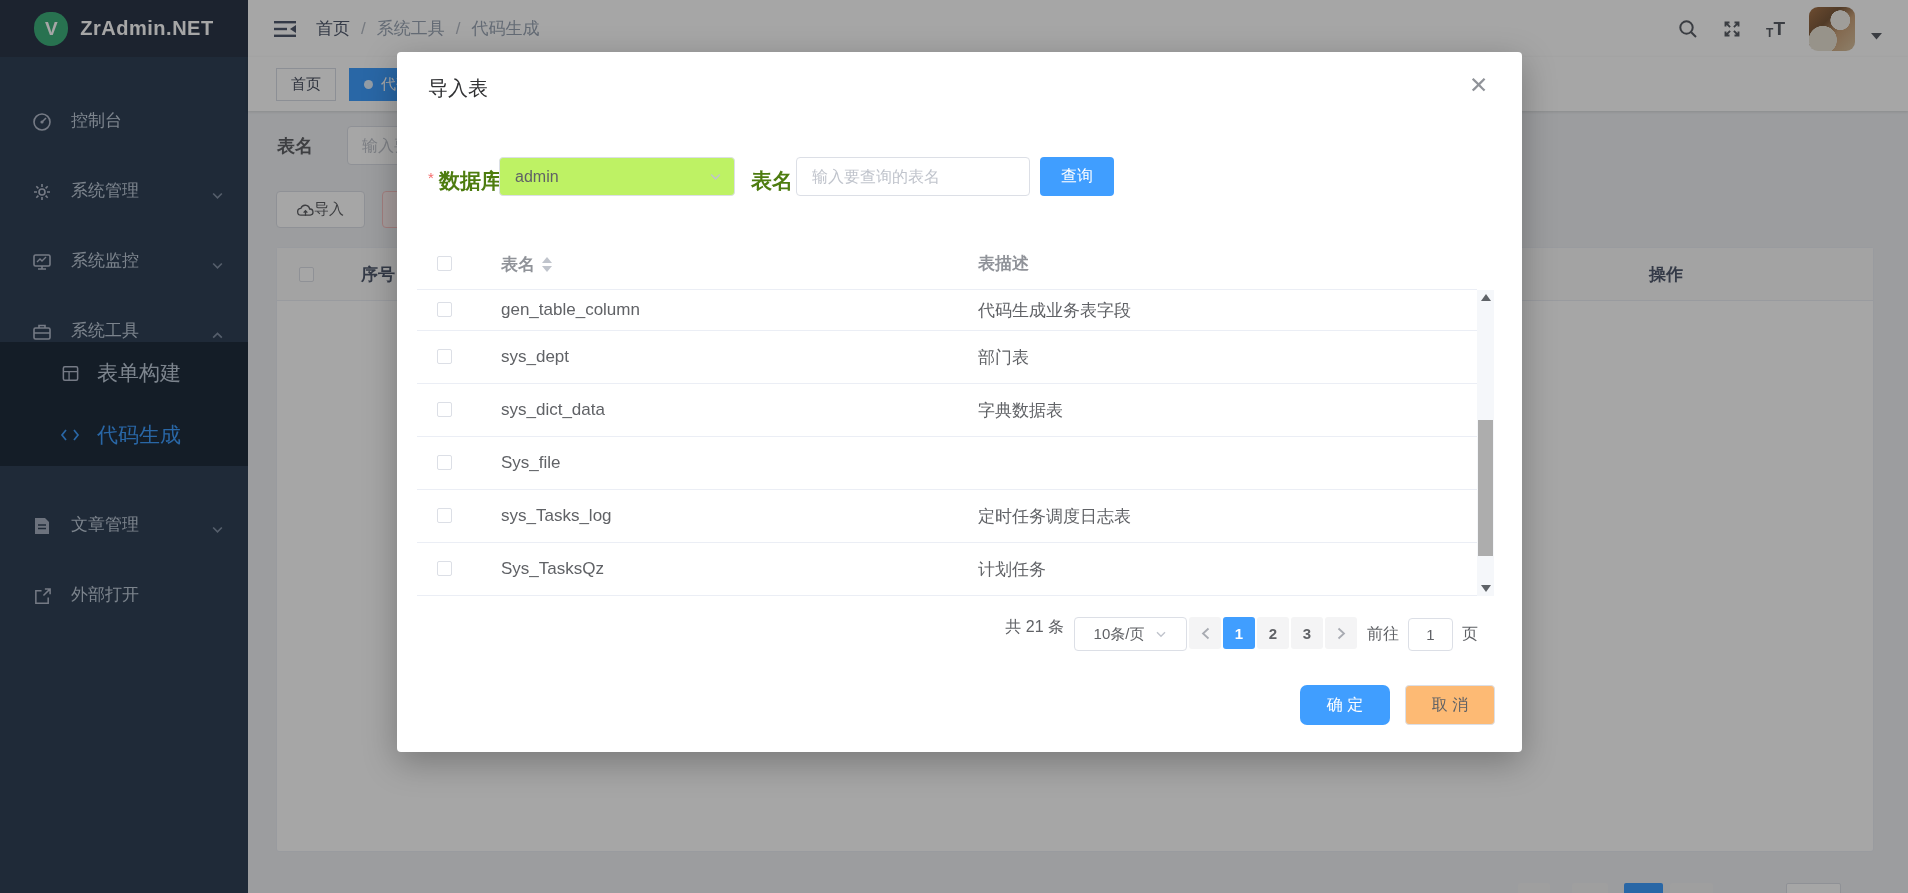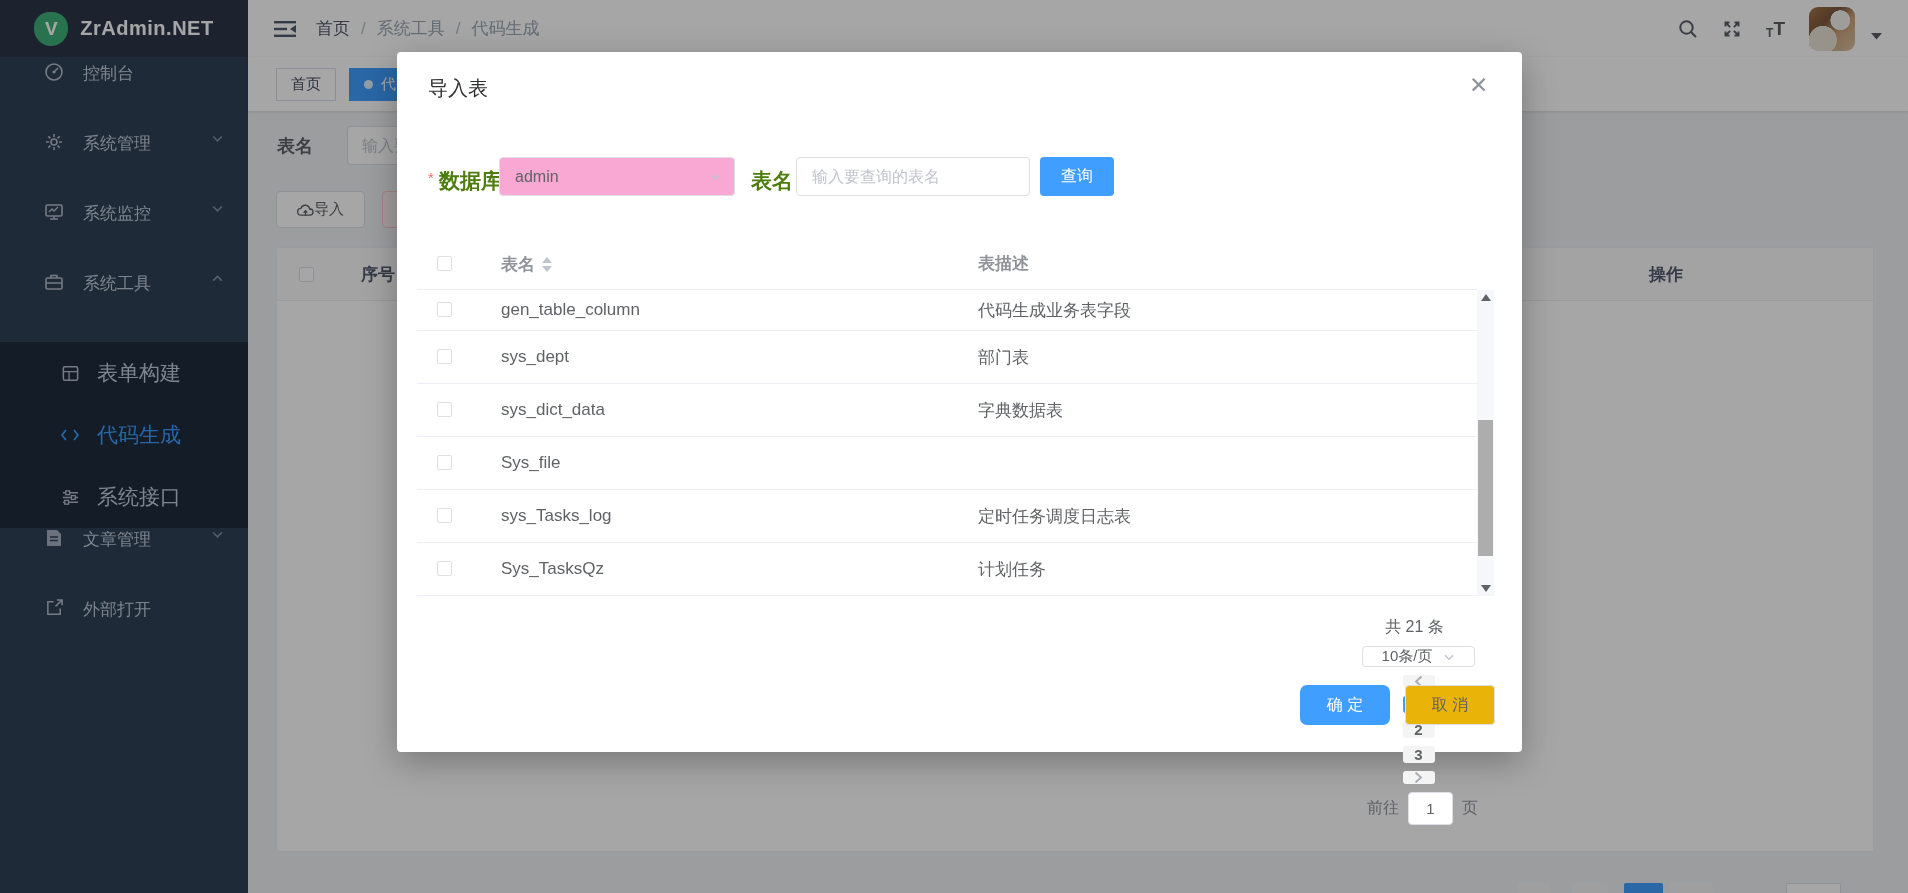--- a/index.html
+++ b/index.html
@@ -6,21 +6,21 @@
   html,body { width:1908px; height:893px; overflow:hidden; }
   body { position:relative; font-family:"Liberation Sans","DejaVu Sans",sans-serif; background:#f0f2f5; }
   svg { display:block; }
 
   
   .sidebar { position:absolute; left:0; top:0; bottom:0; width:248px; background:#304156; z-index:1; }
   .logo { height:57px; background:#2b3649; display:flex; align-items:center; justify-content:center; gap:12px; }
   .logo-mark { width:34px; height:34px; background:#3eaf7c; border-radius:46% 46% 50% 50%; display:flex; align-items:center; justify-content:center; color:#fff; font-weight:bold; font-size:19px; }
   .logo-title { color:#fff; font-size:20px; font-weight:bold; letter-spacing:.5px; }
   .menu { padding-top:5px; }
-  .mi { height:70px; display:flex; align-items:flex-start; padding:0 24px 0 42px; color:#bfcbd9; font-size:17px; cursor:pointer; }
+  .mi { height:70px; display:flex; align-items:flex-end; padding:0 24px 0 30px; color:#bfcbd9; font-size:17px; cursor:pointer; }
   .mi .ico { width:24px; margin-right:17px; display:flex; justify-content:center; color:#b4bccc; }
   .mi .chev { margin-left:auto; color:#8391a5; }
   .submenu { background:#1f2d3d; }
   .smi { height:62px; display:flex; align-items:center; padding-left:58px; color:#bfcbd9; font-size:21px; cursor:pointer; }
   .smi .ico { width:24px; margin-right:15px; display:flex; justify-content:center; color:#b4bccc; }
   .smi.active { color:#409eff; }
   .smi.active .ico { color:#409eff; }
 
   
   .header { position:absolute; left:248px; top:0; right:0; height:57px; background:#fff; display:flex; align-items:center; z-index:1; }
@@ -66,21 +66,21 @@
   
   .overlay { position:absolute; inset:0; background:rgba(0,0,0,.35); z-index:50; }
   .modal { position:absolute; left:397px; top:52px; width:1125px; height:700px; background:#fff; border-radius:4px; box-shadow:0 10px 34px rgba(0,0,0,.28); z-index:100; }
   .m-title { position:absolute; left:31px; top:23px; font-size:20px; color:#303133; }
   .m-close { position:absolute; left:1068px; top:18px; font-size:23px; color:#909399; cursor:pointer; line-height:1; padding:4px; }
 
   .m-req { position:absolute; left:31px; top:117px; color:#f56c6c; font-size:15px; }
   .m-label { position:absolute; font-size:21px; font-weight:bold; color:#4d7c0f; top:115px; }
   .m-dblabel { left:42px; }
   .m-namelabel { left:354px; }
-  .m-select { position:absolute; left:102px; top:105px; width:236px; height:39px; border:1px solid #dcdfe6; border-radius:4px; display:flex; align-items:center; padding:0 12px 0 15px; color:#606266; font-size:16px; cursor:pointer; background:#f9a8d4; }
+  .m-select { position:absolute; left:102px; top:105px; width:236px; height:39px; border:1px solid #dcdfe6; border-radius:4px; display:flex; align-items:center; padding:0 12px 0 15px; color:#606266; font-size:16px; cursor:pointer; background:#bef264; }
   .m-select .sel-arrow { margin-left:auto; color:#c0c4cc; }
   .m-input { position:absolute; left:399px; top:105px; width:234px; height:39px; border:1px solid #dcdfe6; border-radius:4px; padding:0 15px; font-size:16px; color:#606266; font-family:inherit; }
   .m-input::placeholder { color:#c0c4cc; }
   .m-search { position:absolute; left:643px; top:105px; width:74px; height:39px; background:#409eff; color:#fff; border:none; border-radius:4px; font-size:16px; cursor:pointer; font-family:inherit; }
 
   .cb { position:absolute; width:15px; height:15px; border:1px solid #dcdfe6; border-radius:2px; background:#fff; cursor:pointer; }
 
   .m-thead { position:absolute; left:20px; top:186px; width:1060px; height:52px; border-bottom:1px solid #ebeef5; }
   .m-thead .cb { left:20px; top:18px; }
   .th-name { position:absolute; left:84px; top:0; height:52px; display:flex; align-items:center; gap:7px; font-size:17px; font-weight:bold; color:#909399; }
@@ -97,32 +97,32 @@
   .cell-name { position:absolute; left:84px; top:50%; transform:translateY(-50%); font-size:17px; color:#606266; }
   .cell-desc { position:absolute; left:561px; top:50%; transform:translateY(-50%); font-size:17px; color:#606266; }
 
   .m-scrollbar { position:absolute; left:1080px; top:238px; width:17px; height:306px; background:#f5f7fa; }
   .sb-arrow { position:absolute; left:0; width:17px; height:15px; display:flex; align-items:center; justify-content:center; cursor:pointer; }
   .sb-arrow i { width:0; height:0; border-left:5px solid transparent; border-right:5px solid transparent; }
   .sb-up { top:0; } .sb-up i { border-bottom:7px solid #5f6368; }
   .sb-down { bottom:0; } .sb-down i { border-top:7px solid #5f6368; }
   .sb-thumb { position:absolute; left:1px; top:130px; width:15px; height:136px; background:#adadad; cursor:grab; }
 
-  .m-pager { position:absolute; right:44px; top:565px; height:34px; display:flex; align-items:center; gap:8px; font-size:16px; color:#606266;flex-direction:column; }
+  .m-pager { position:absolute; right:44px; top:565px; height:34px; display:flex; gap:2px; font-size:16px; color:#606266; }
   .pg-total { margin-right:8px; }
   .pg-size { width:113px; height:34px; border:1px solid #dcdfe6; border-radius:4px; display:flex; align-items:center; justify-content:center; gap:11px; font-size:15px; color:#606266; cursor:pointer; background:#fff; }
   .pg-size .sel-arrow { color:#c0c4cc; }
   .pg-btn { width:32px; height:32px; border-radius:3px; background:#f4f4f5; display:flex; align-items:center; justify-content:center; color:#606266; font-size:15px; font-weight:bold; cursor:pointer; }
   .pg-btn.arrow { color:#a8abb2; }
   .pg-btn.active { background:#409eff; color:#fff; }
   .pg-goto { display:flex; align-items:center; gap:9px; margin-left:8px; }
   .pg-input { width:45px; height:33px; border:1px solid #dcdfe6; border-radius:4px; text-align:center; font-size:15px; color:#606266; font-family:inherit; }
 
   .m-confirm { position:absolute; left:903px; top:633px; width:90px; height:40px; background:#409eff; border:none; border-radius:7px; color:#fff; font-size:16px; cursor:pointer; font-family:inherit; }
-  .m-cancel { position:absolute; left:1008px; top:633px; width:90px; height:40px; background:#eab308; border:1px solid #dcdfe6; border-radius:4px; color:#606266; font-size:16px; cursor:pointer; font-family:inherit; }
+  .m-cancel { position:absolute; left:1008px; top:633px; width:90px; height:40px; background:#fdba74; border:1px solid #dcdfe6; border-radius:4px; color:#606266; font-size:16px; cursor:pointer; font-family:inherit; }
 </style>
 </head>
 <body>
 
 <aside class="sidebar">
   <div class="logo">
     <div class="logo-mark">
         <span>V</span>
       </div>
     <span class="logo-title">ZrAdmin.NET</span>
@@ -191,31 +191,20 @@
         </span>
         <span>表单构建</span>
       </div>
       <div class="smi active">
         <span class="ico">
           <svg width="20" height="16" viewBox="0 0 20 16">
               <path d="M6 3L2 8l4 5M14 3l4 5-4 5" fill="none" stroke="currentColor" stroke-width="1.7"></path>
             </svg>
         </span>
         <span>代码生成</span>
-      </div>
-      <div class="smi">
-        <span class="ico">
-          <svg width="19" height="19" viewBox="0 0 20 20">
-              <path d="M2 5h16M2 10h16M2 15h16" stroke="currentColor" stroke-width="1.4"></path>
-              <rect x="5" y="3" width="4" height="4" fill="#1f2d3d" stroke="currentColor" stroke-width="1.4"></rect>
-              <rect x="11" y="8" width="4" height="4" fill="#1f2d3d" stroke="currentColor" stroke-width="1.4"></rect>
-              <rect x="4" y="13" width="4" height="4" fill="#1f2d3d" stroke="currentColor" stroke-width="1.4"></rect>
-            </svg>
-        </span>
-        <span>系统接口</span>
       </div>
     </div>
     <div class="mi">
       <span class="ico">
         <svg width="18" height="20" viewBox="0 0 18 20">
             <path d="M2 2h10l4 4v12H2z" fill="currentColor" opacity=".9"></path>
             <path d="M5 9h8M5 12.5h8" stroke="#304156" stroke-width="1.4"></path>
           </svg>
       </span>
       <span>文章管理</span>

